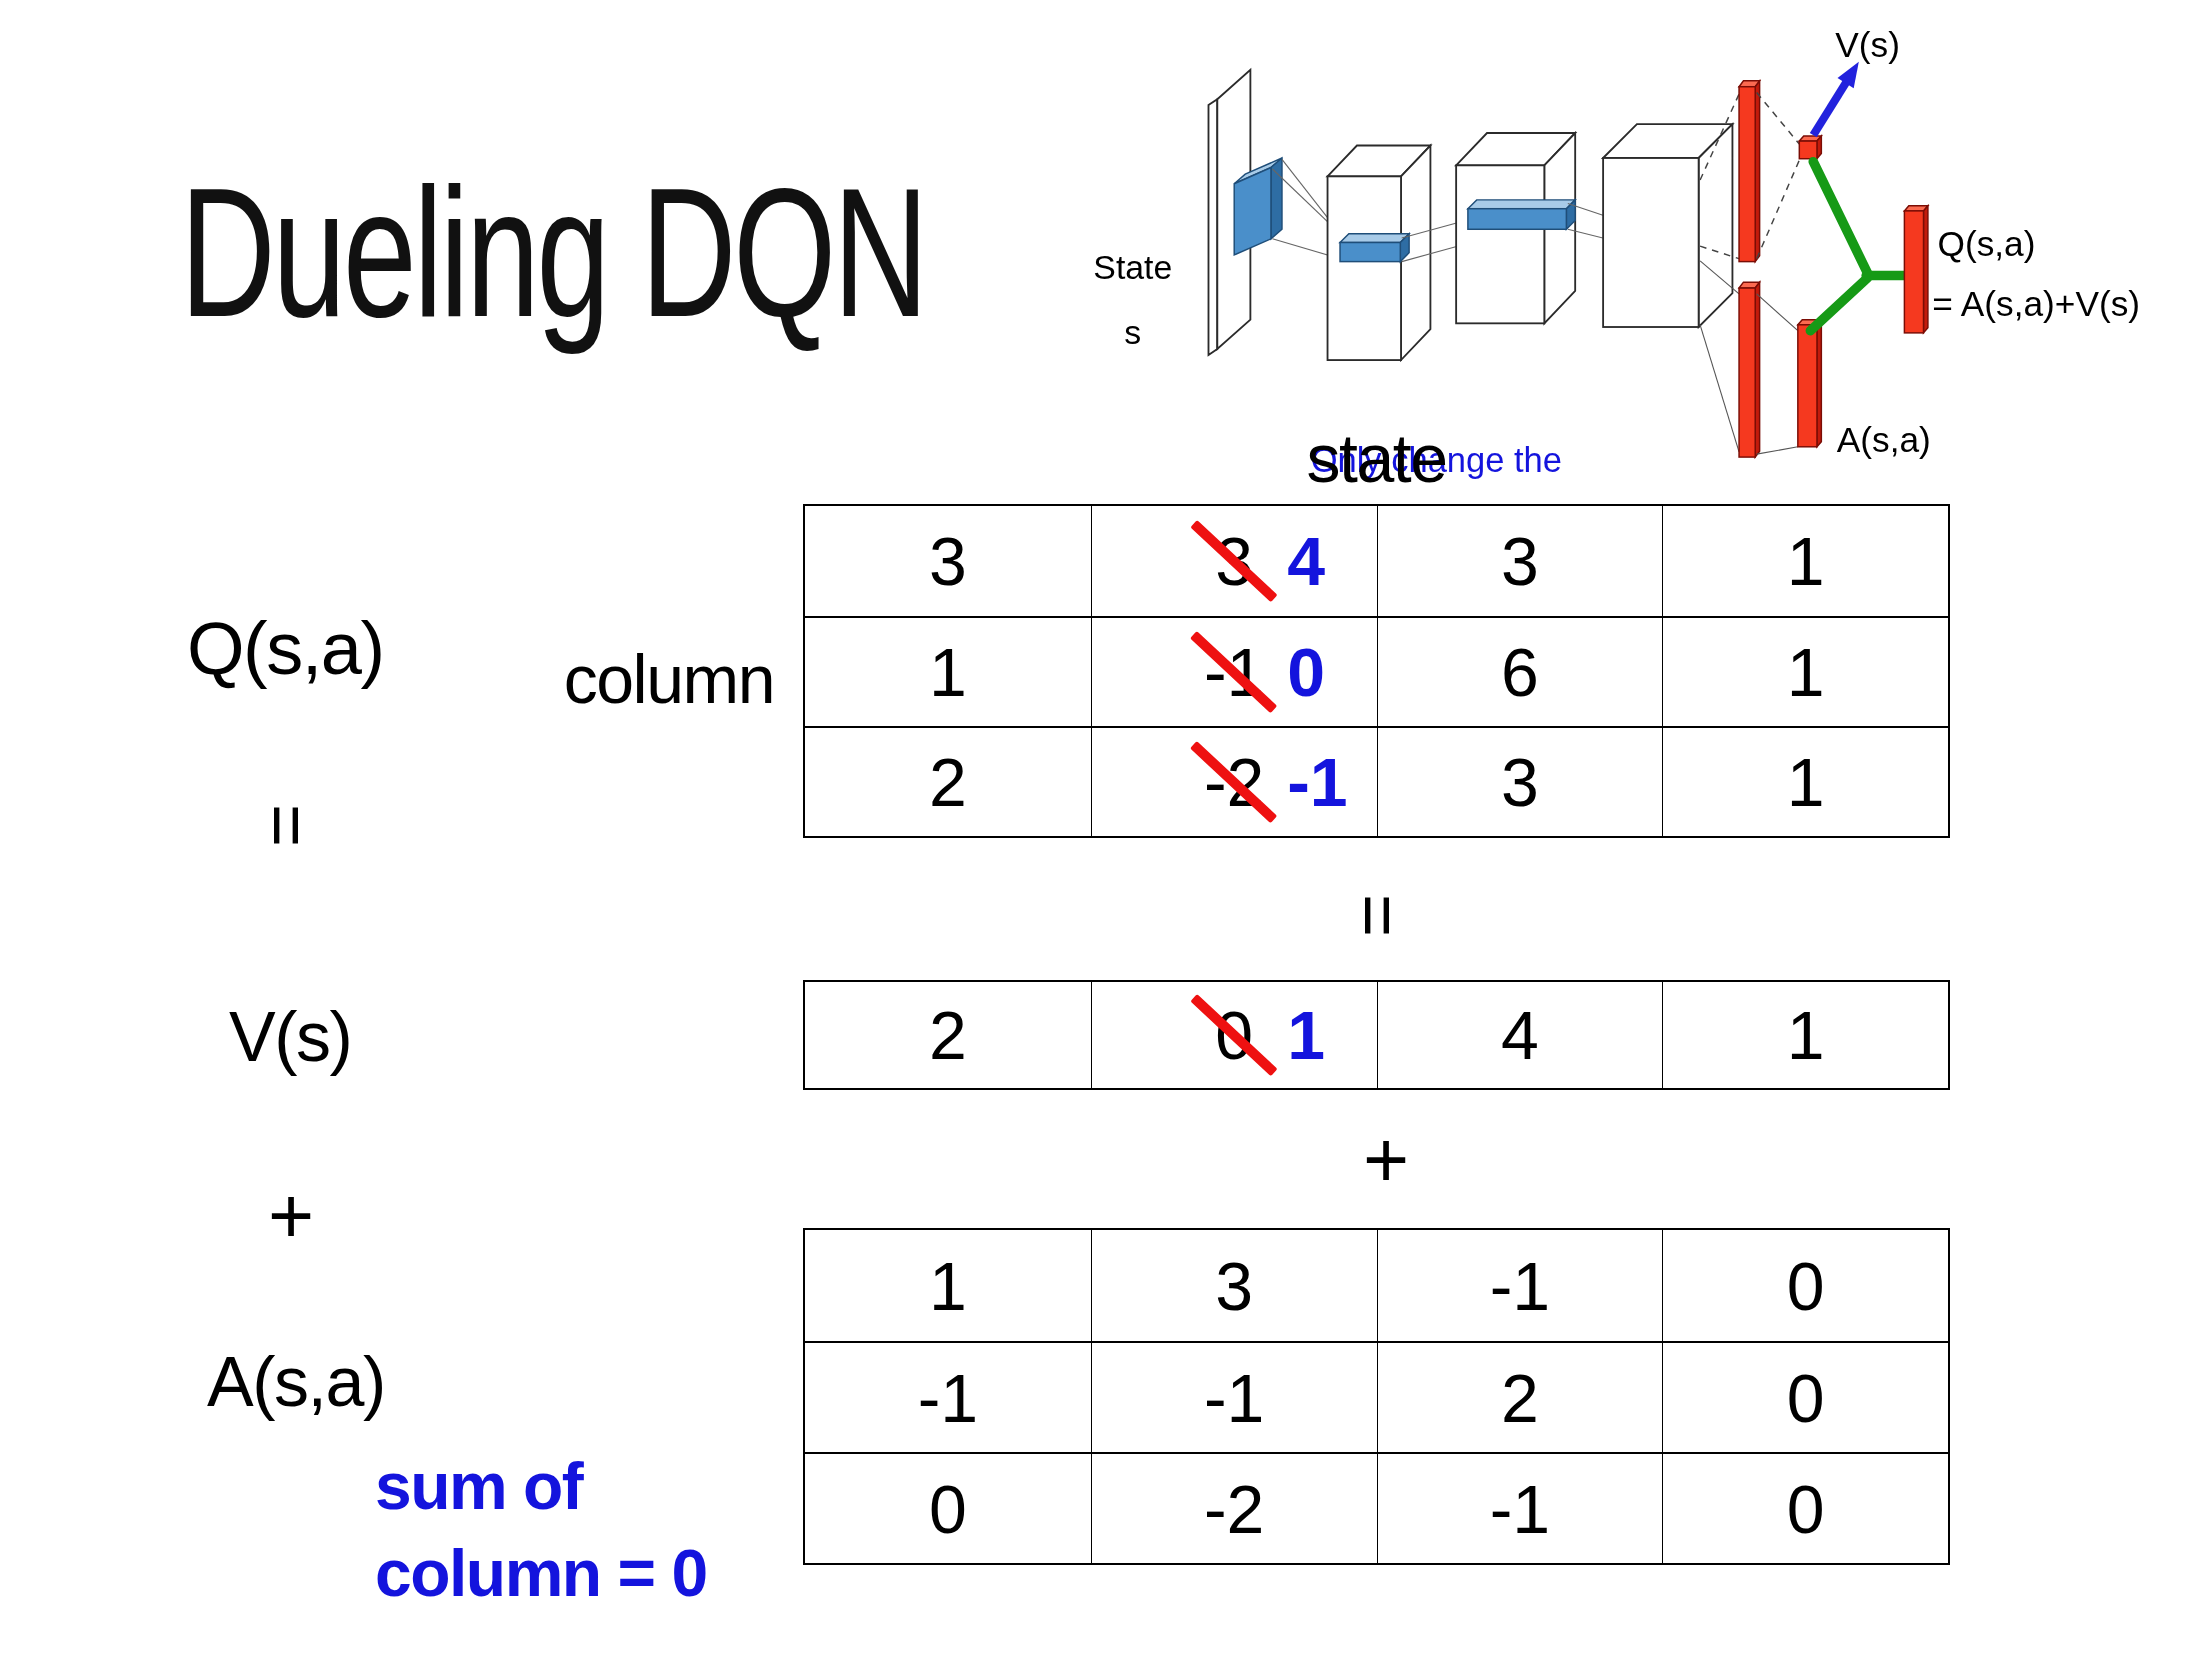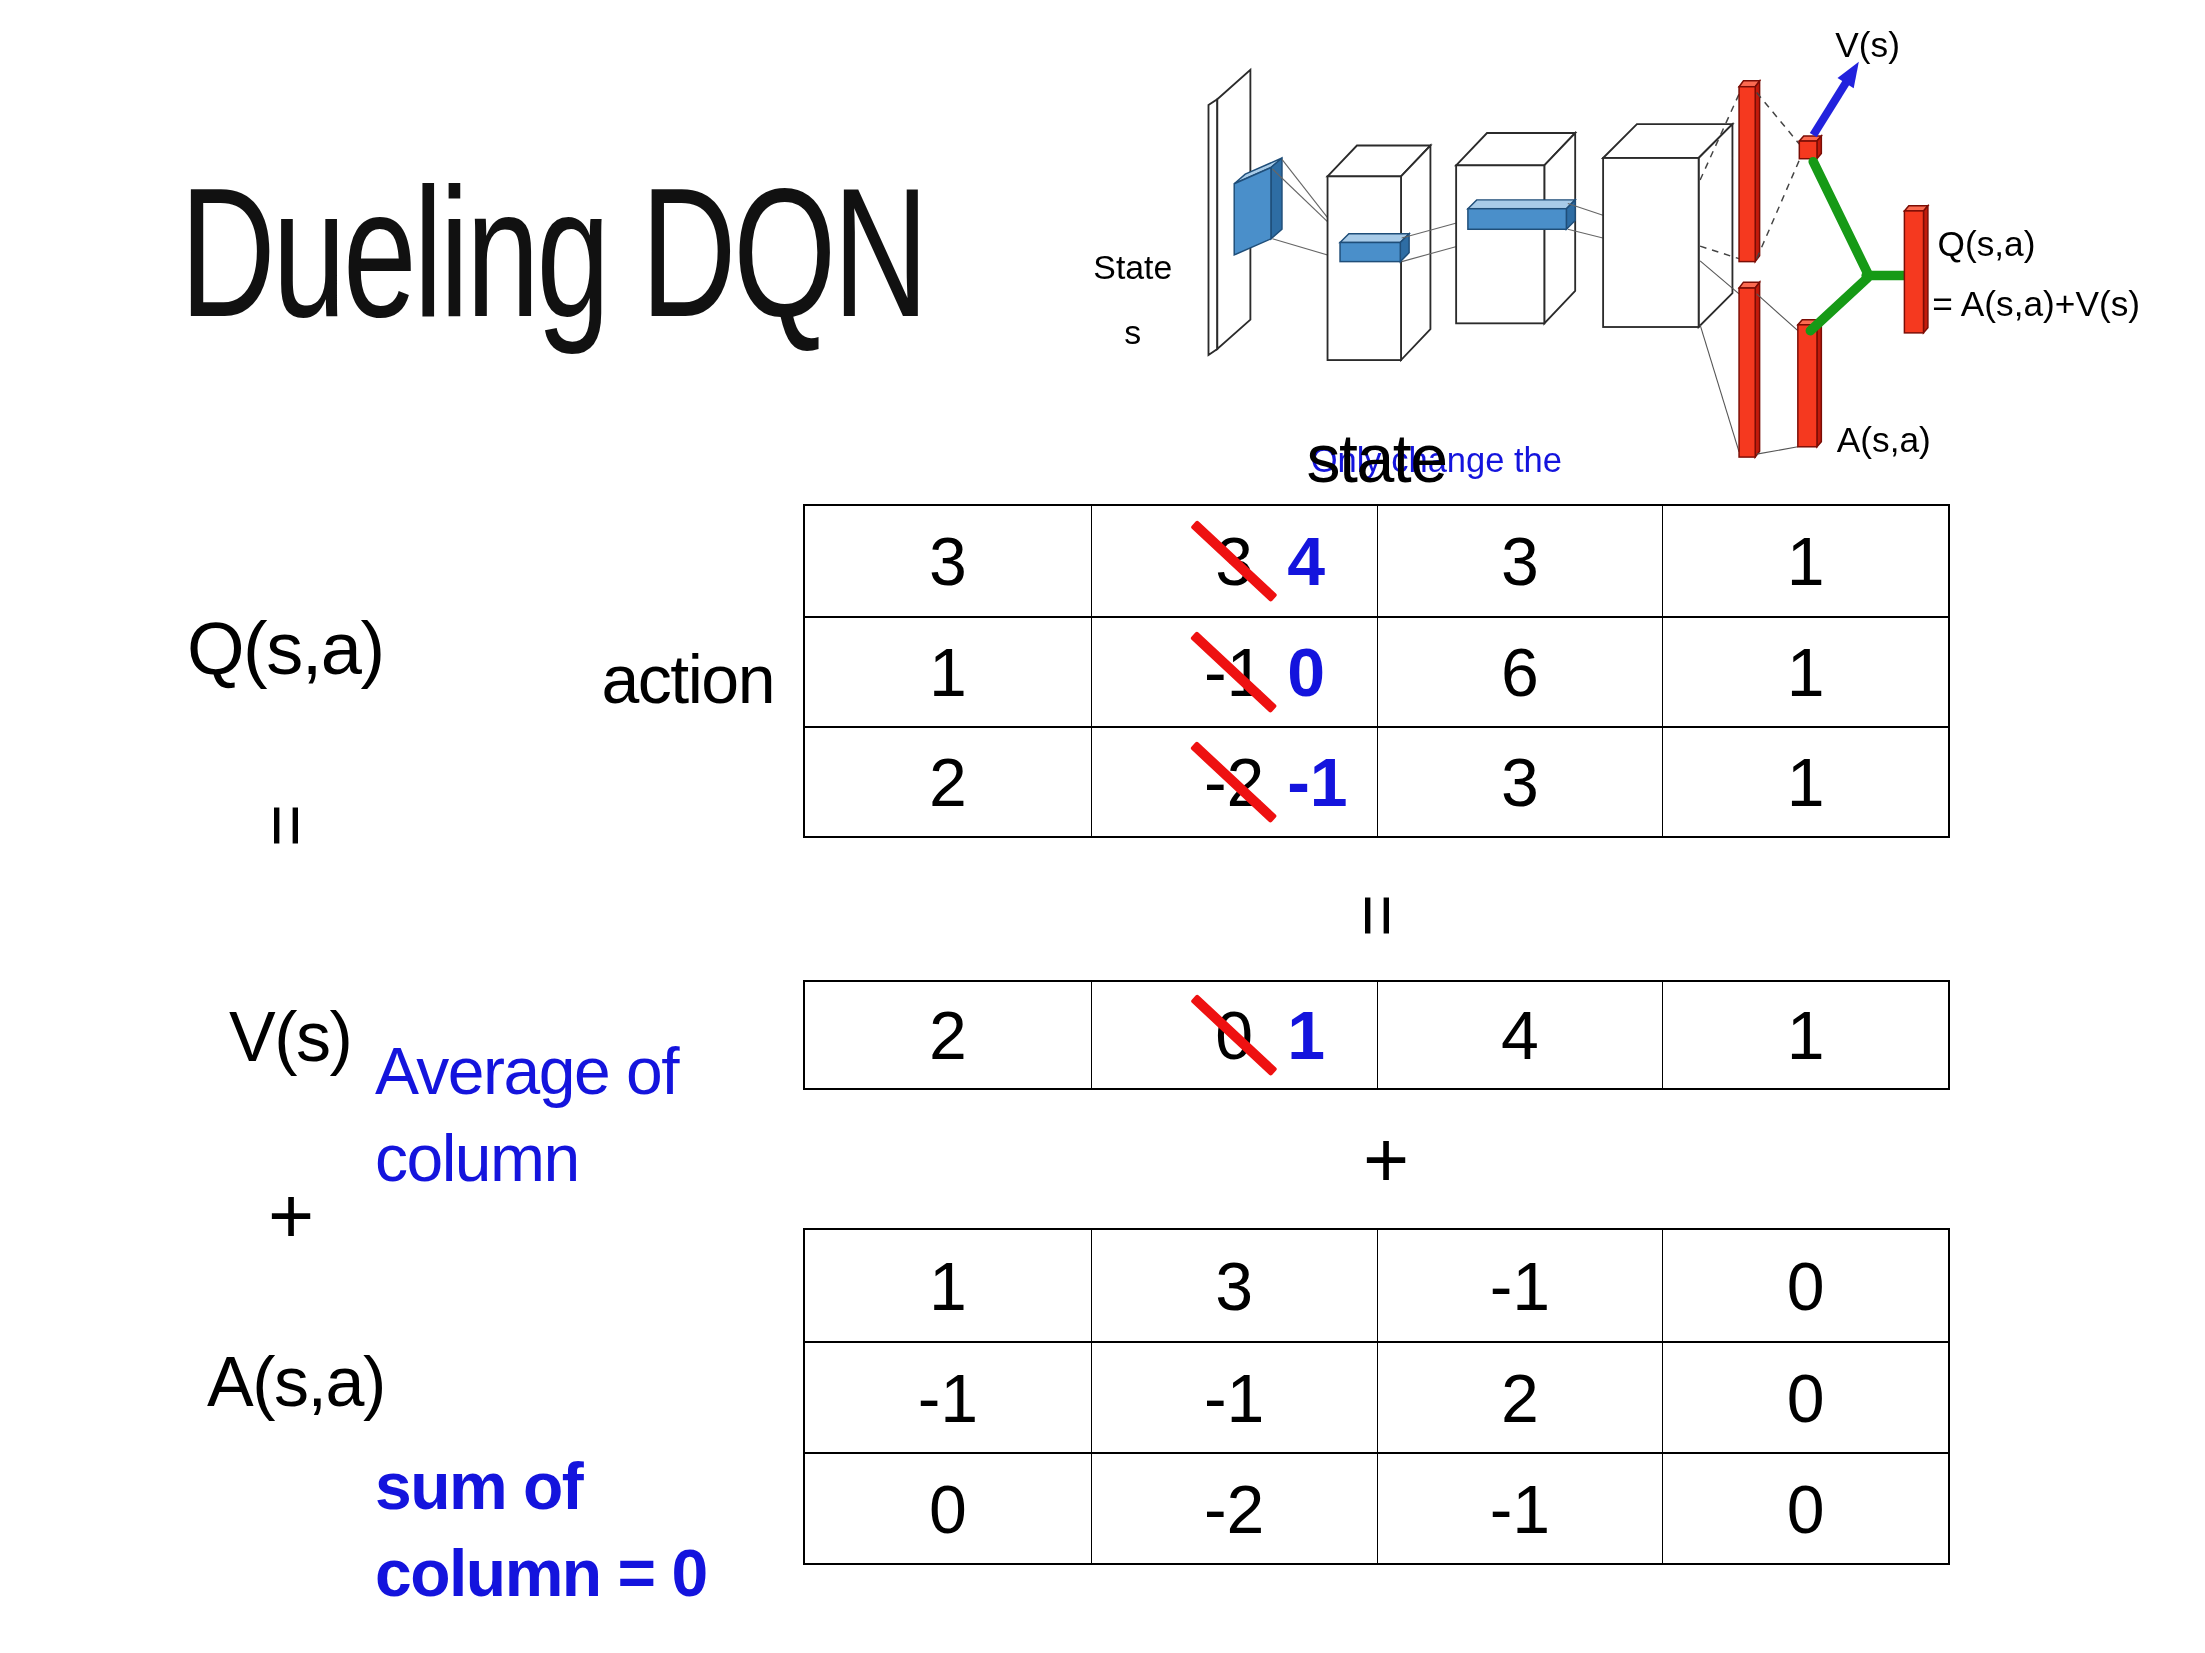--- a/index.html
+++ b/index.html
@@ -184,31 +184,29 @@
 
     <text x="342" y="642" font-size="47" fill="#1414dd">Only change the</text>
     <text x="342" y="714" font-size="47" fill="#1414dd">network structure</text>
   </svg>
 
   <div class="lbl lbl-q">Q(s,a)</div>
   <div class="op op-eq eq-left">
     <span>=</span>
   </div>
   <div class="lbl lbl-v">V(s)</div>
-  <div class="note-blue note-avg">Average of
-column</div>
   <div class="op op-plus plus-left">
     <span>+</span>
   </div>
   <div class="lbl lbl-a">A(s,a)</div>
   <div class="note-blue note-sum">sum of
 column = 0</div>
 
   <div class="lbl lbl-state">state</div>
-  <div class="lbl lbl-action">action</div>
+  <div class="lbl lbl-action">column</div>
 
   <div class="mtable t-q">
 
     <div class="cell">
         <span class="num-wrap">3</span>
       </div>
     <div class="cell bl crossed">
       <span class="num-wrap"><span>3</span><span class="slash"></span></span>
       <span class="new-num">4</span>
     </div>

